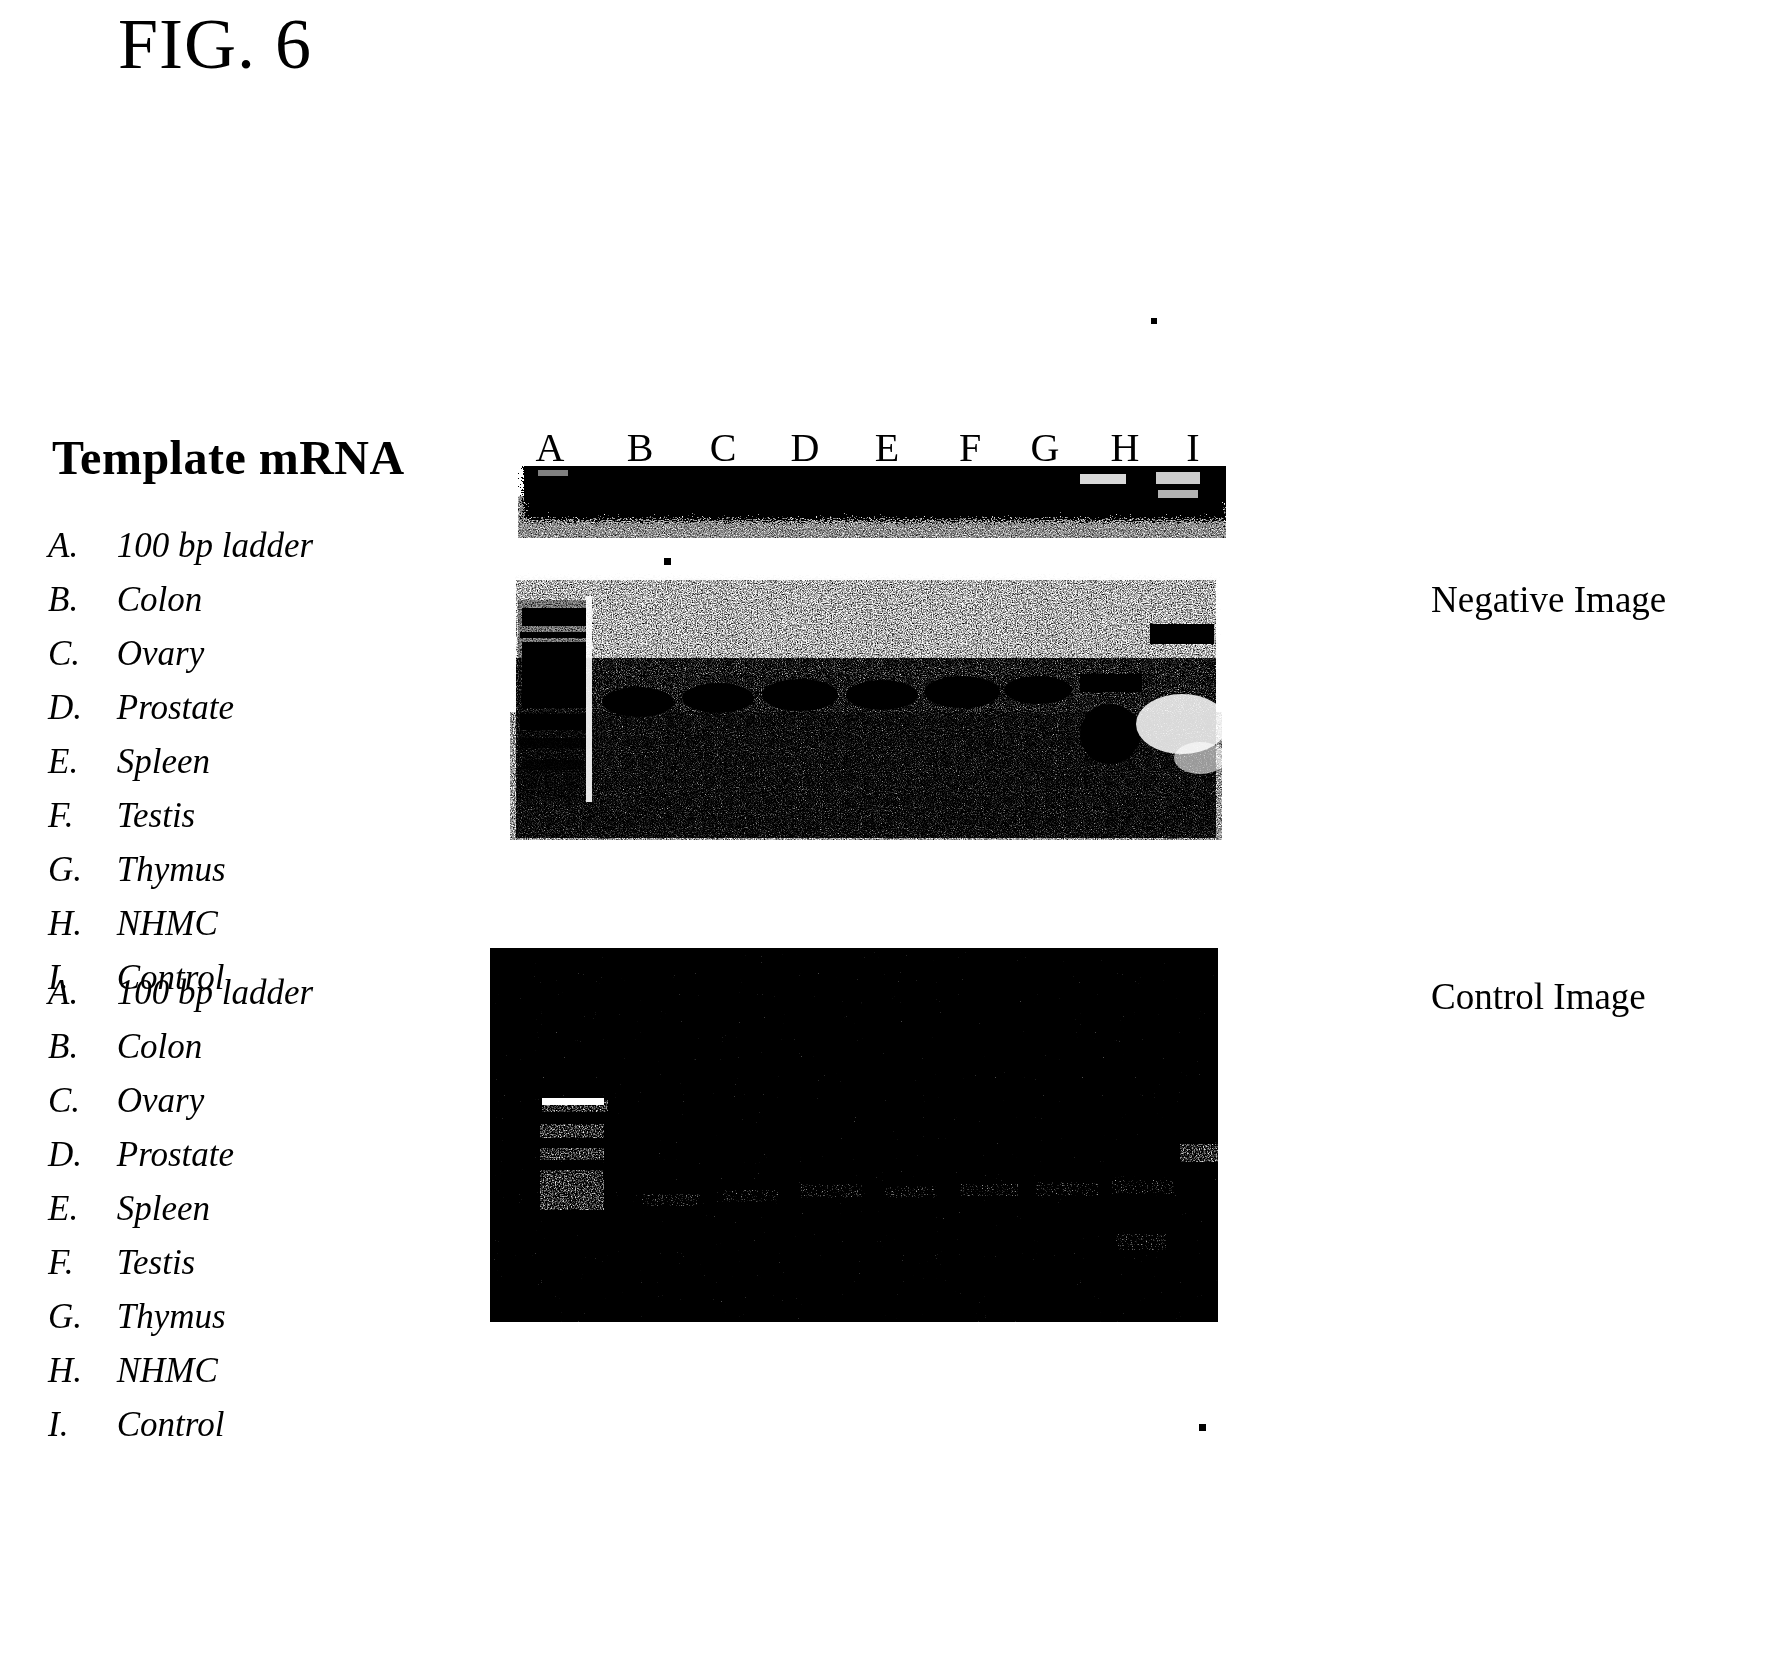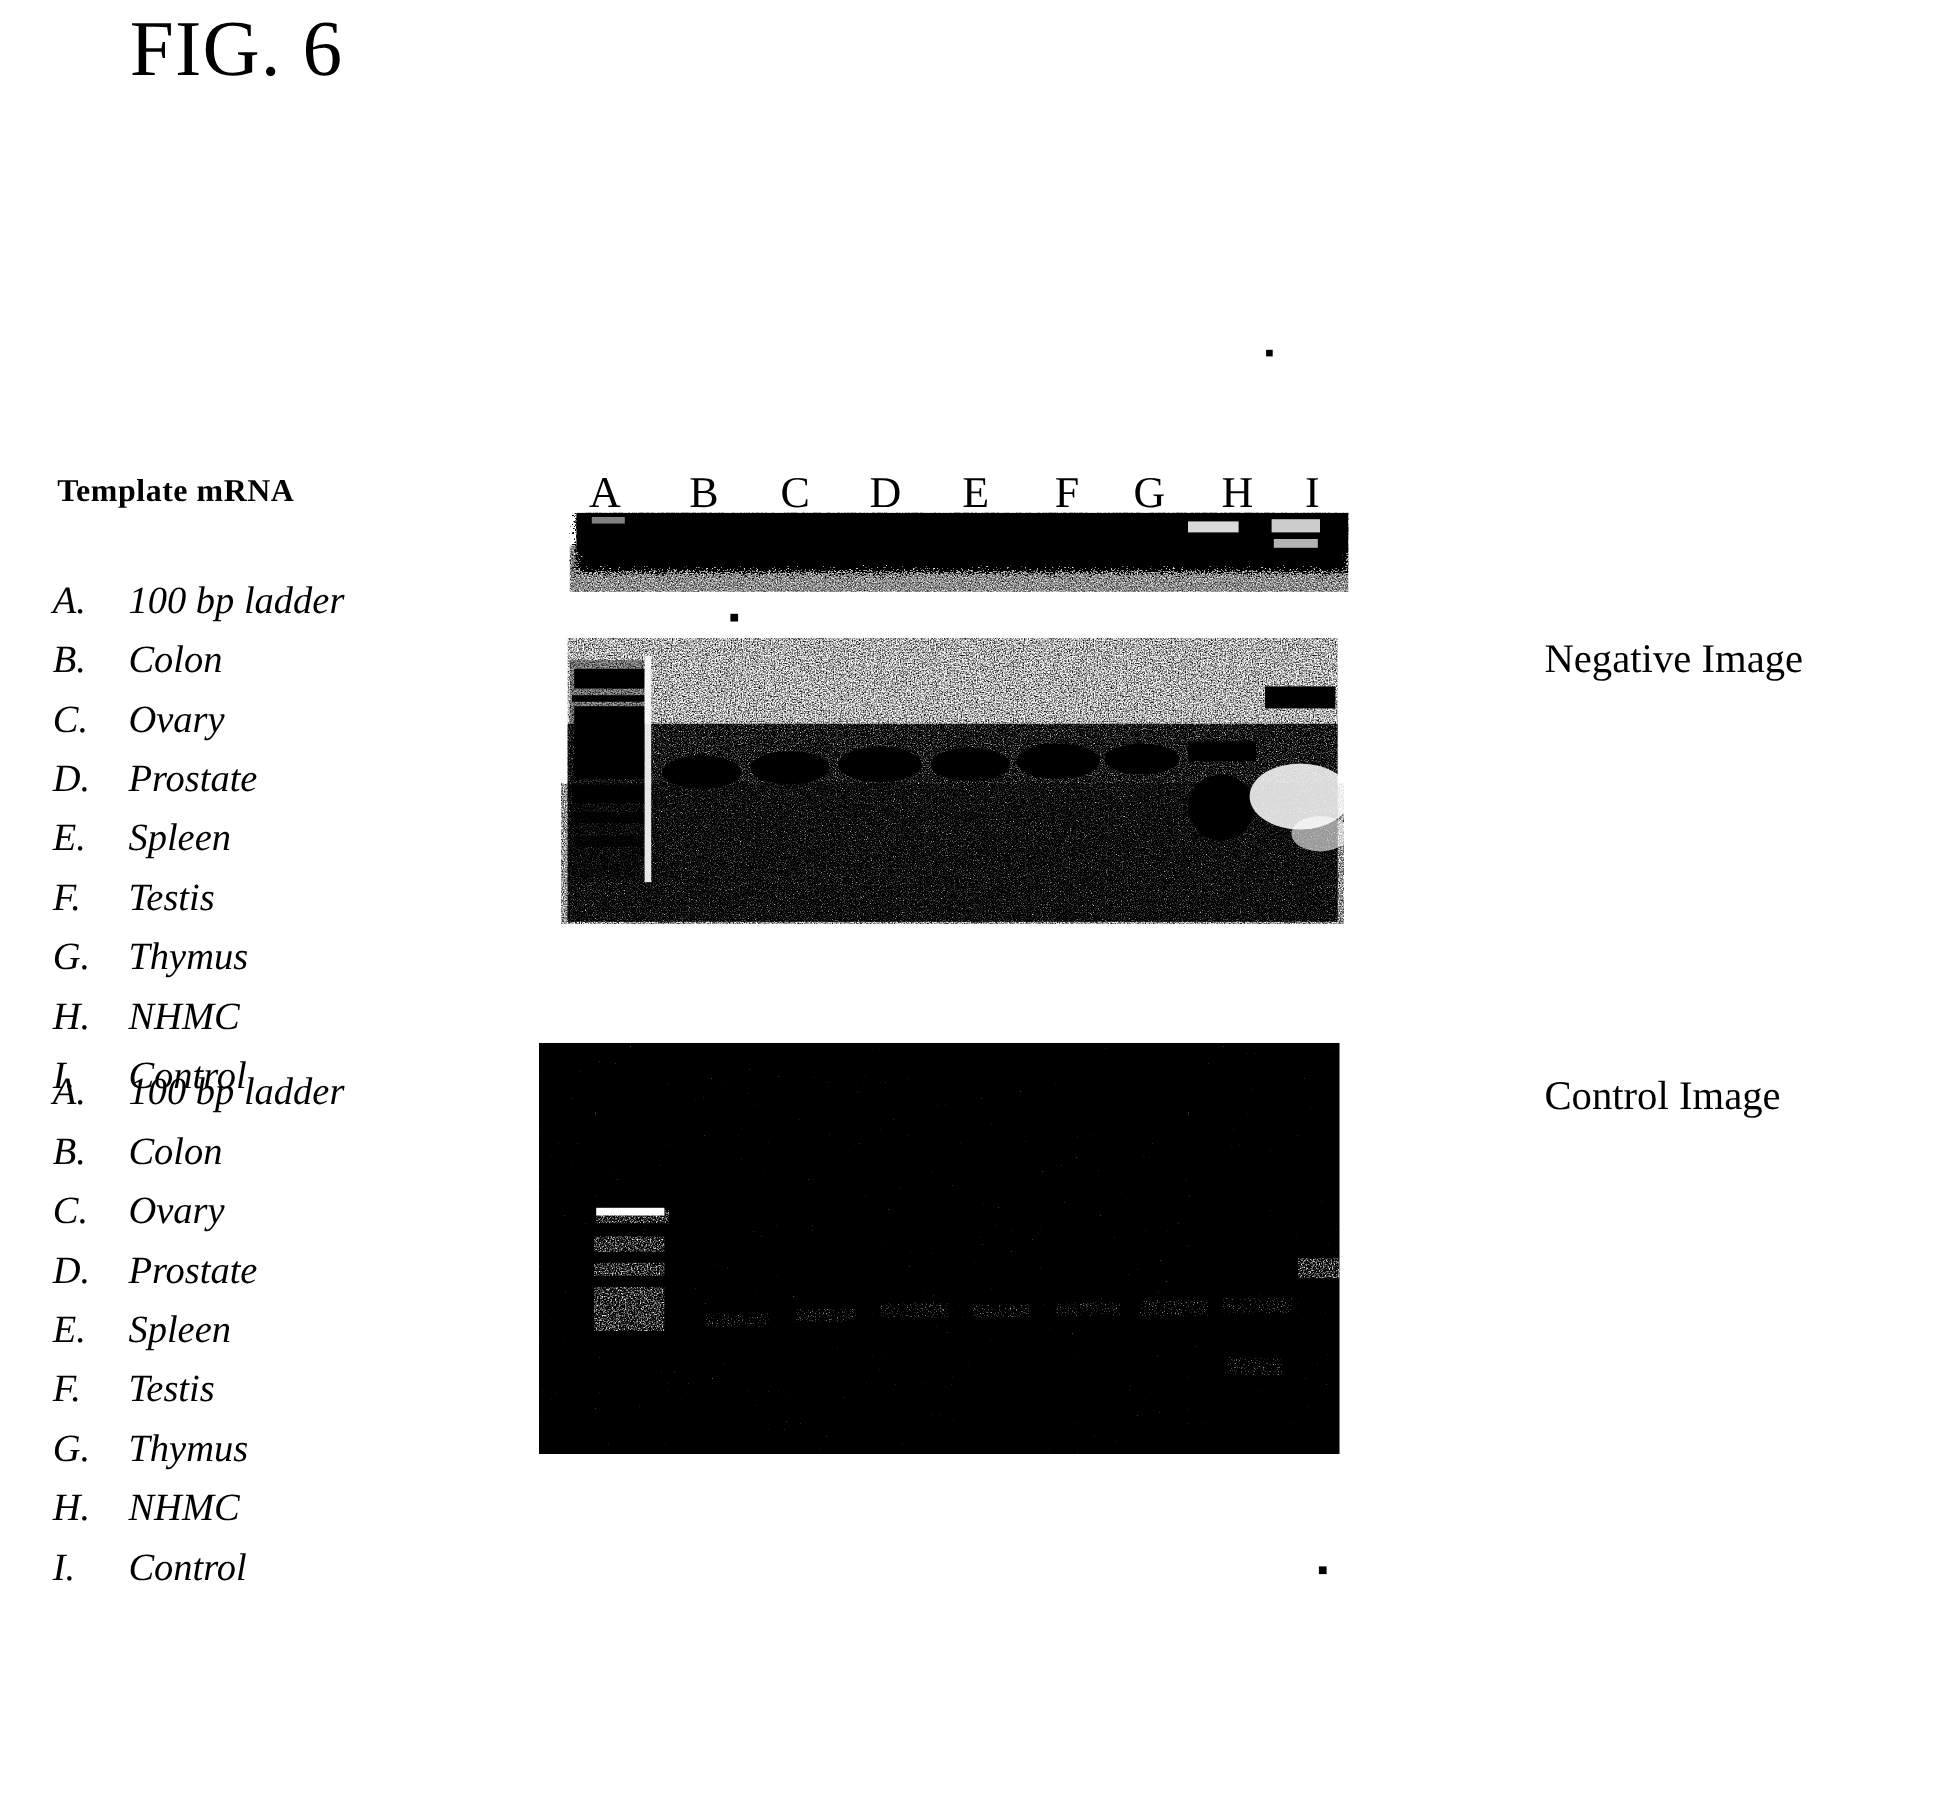--- a/index.html
+++ b/index.html
@@ -26,21 +26,21 @@
     line-height: 1;
     letter-spacing: 1px;
     font-weight: 400;
   }
 
   
   #template-heading {
     position: absolute;
     left: 52px;
     top: 430px;
-    font-size: 29px;
+    font-size: 48px;
     font-weight: bold;
     letter-spacing: 0.5px;
   }
 
   
   .legend-list {
     position: absolute;
     left: 48px;
     width: 420px;
     list-style: none;
@@ -85,20 +85,21 @@
     width: 40px;
     margin-left: -20px;
   }
 
   
   .image-caption {
     position: absolute;
     font-size: 37px;
     line-height: 44px;
     white-space: nowrap;
+    margin-left: 27px;
   }
   #caption-negative { left: 1404px; top: 578px; }
   #caption-positive { left: 1404px; top: 975px; }
 
   
   .gel-panel {
     position: absolute;
     overflow: hidden;
   }
 

